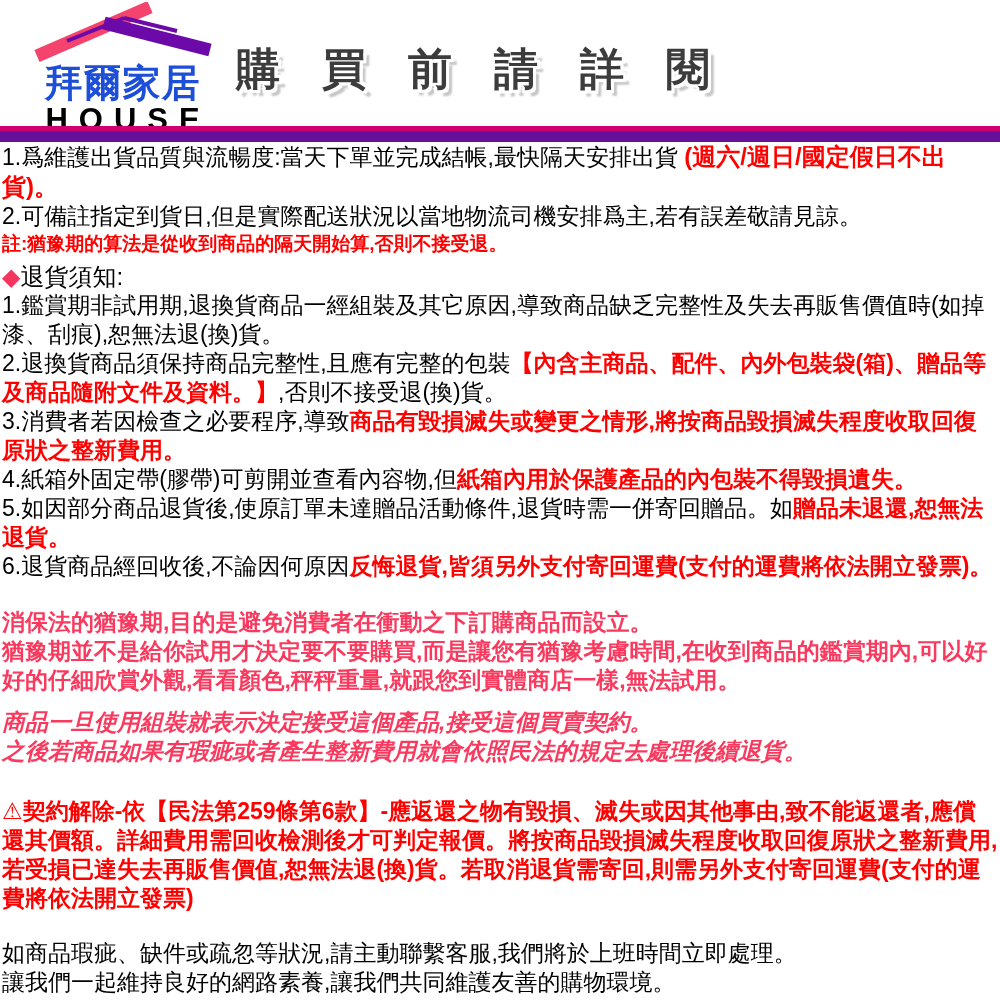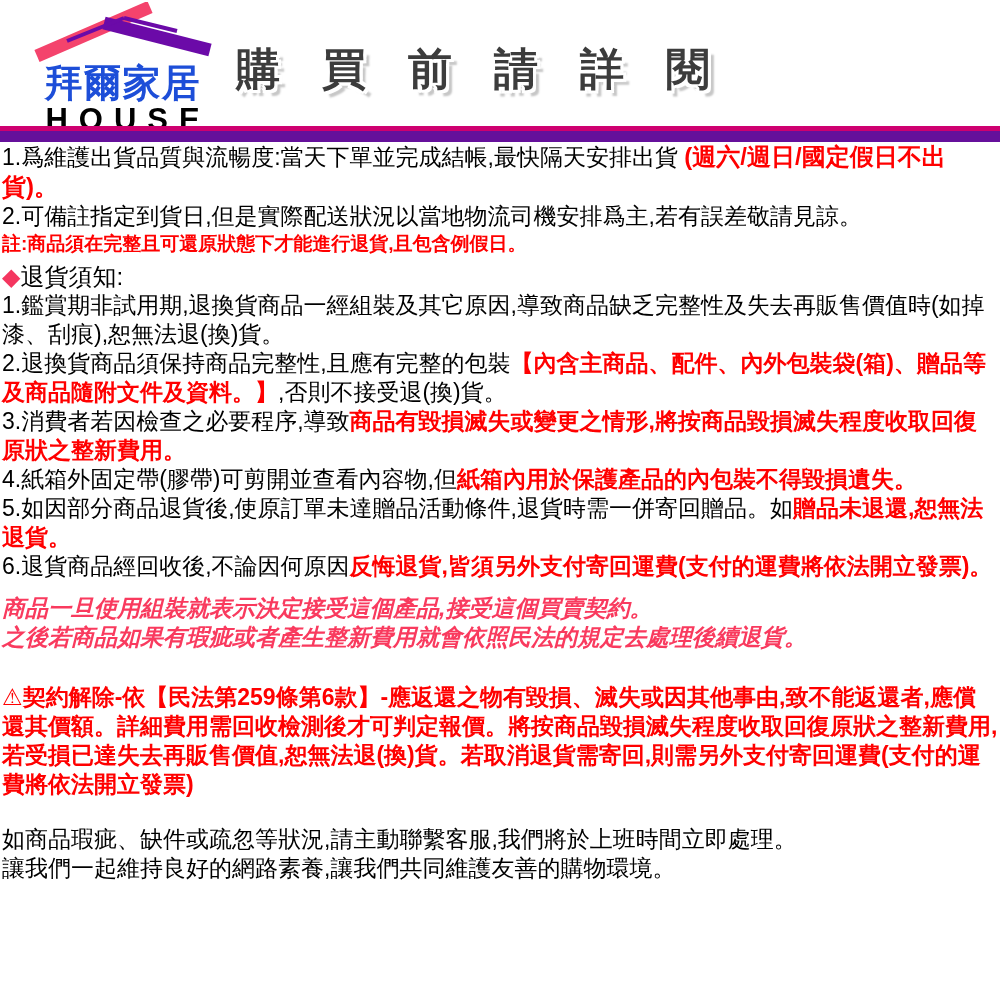--- a/index.html
+++ b/index.html
@@ -75,31 +75,35 @@
 
   <div class="divider">
     <div class="strip-magenta"></div>
     <div class="strip-purple"></div>
   </div>
 
   <div class="body">
 
     <div class="line"><span>1.爲維護出貨品質與流暢度:當天下單並完成結帳,最快隔天安排出貨 </span><span class="t-red-sm">(週六/週日/國定假日不出貨)。</span></div>
     <div class="line">2.可備註指定到貨日,但是實際配送狀況以當地物流司機安排爲主,若有誤差敬請見諒。</div>
-    <div class="note-line">註:商品須在完整且可還原狀態下才能進行退貨,且包含例假日。</div>
+    <div class="note-line">註:猶豫期的算法是從收到商品的隔天開始算,否則不接受退。</div>
 
     <div class="section-heading"><span class="diamond">◆</span><span>退貨須知:</span></div>
 
     <div class="line"><span>1.鑑賞期非試用期,退換貨商品一經組裝及其它原因,導致商品缺乏完整性及失去再販售價值時(如掉漆、刮痕),恕無法退(換)貨。</span></div>
     <div class="line"><span>2.退換貨商品須保持商品完整性,且應有完整的包裝</span><span class="t-red">【內含主商品、配件、內外包裝袋(箱)、贈品等及商品隨附文件及資料。】</span><span>,否則不接受退(換)貨。</span></div>
     <div class="line"><span>3.消費者若因檢查之必要程序,導致</span><span class="t-red">商品有毀損滅失或變更之情形,將按商品毀損滅失程度收取回復原狀之整新費用。</span></div>
     <div class="line"><span>4.紙箱外固定帶(膠帶)可剪開並查看內容物,但</span><span class="t-red">紙箱內用於保護產品的內包裝不得毀損遺失。</span></div>
     <div class="line"><span>5.如因部分商品退貨後,使原訂單未達贈品活動條件,退貨時需一併寄回贈品。如</span><span class="t-red">贈品未退還,恕無法退貨。</span></div>
     <div class="line"><span>6.退貨商品經回收後,不論因何原因</span><span class="t-red">反悔退貨,皆須另外支付寄回運費(支付的運費將依法開立發票)。</span></div>
 
+    <div class="pink-para">
+      <div class="line">消保法的猶豫期,目的是避免消費者在衝動之下訂購商品而設立。</div>
+      <div class="line">猶豫期並不是給你試用才決定要不要購買,而是讓您有猶豫考慮時間,在收到商品的鑑賞期內,可以好好的仔細欣賞外觀,看看顏色,秤秤重量,就跟您到實體商店一樣,無法試用。</div>
+    </div>
 
     <div class="pink-para tight">
       <div class="line">商品一旦使用組裝就表示決定接受這個產品,接受這個買賣契約。</div>
       <div class="line">之後若商品如果有瑕疵或者產生整新費用就會依照民法的規定去處理後續退貨。</div>
     </div>
 
     <div class="red-para"><span>⚠</span><span>契約解除-依【民法第259條第6款】-應返還之物有毀損、滅失或因其他事由,致不能返還者,應償還其價額。詳細費用需回收檢測後才可判定報價。將按商品毀損滅失程度收取回復原狀之整新費用,若受損已達失去再販售價值,恕無法退(換)貨。若取消退貨需寄回,則需另外支付寄回運費(支付的運費將依法開立發票)</span></div>
 
     <div class="service-para">
       <div class="line">如商品瑕疵、缺件或疏忽等狀況,請主動聯繫客服,我們將於上班時間立即處理。</div>

